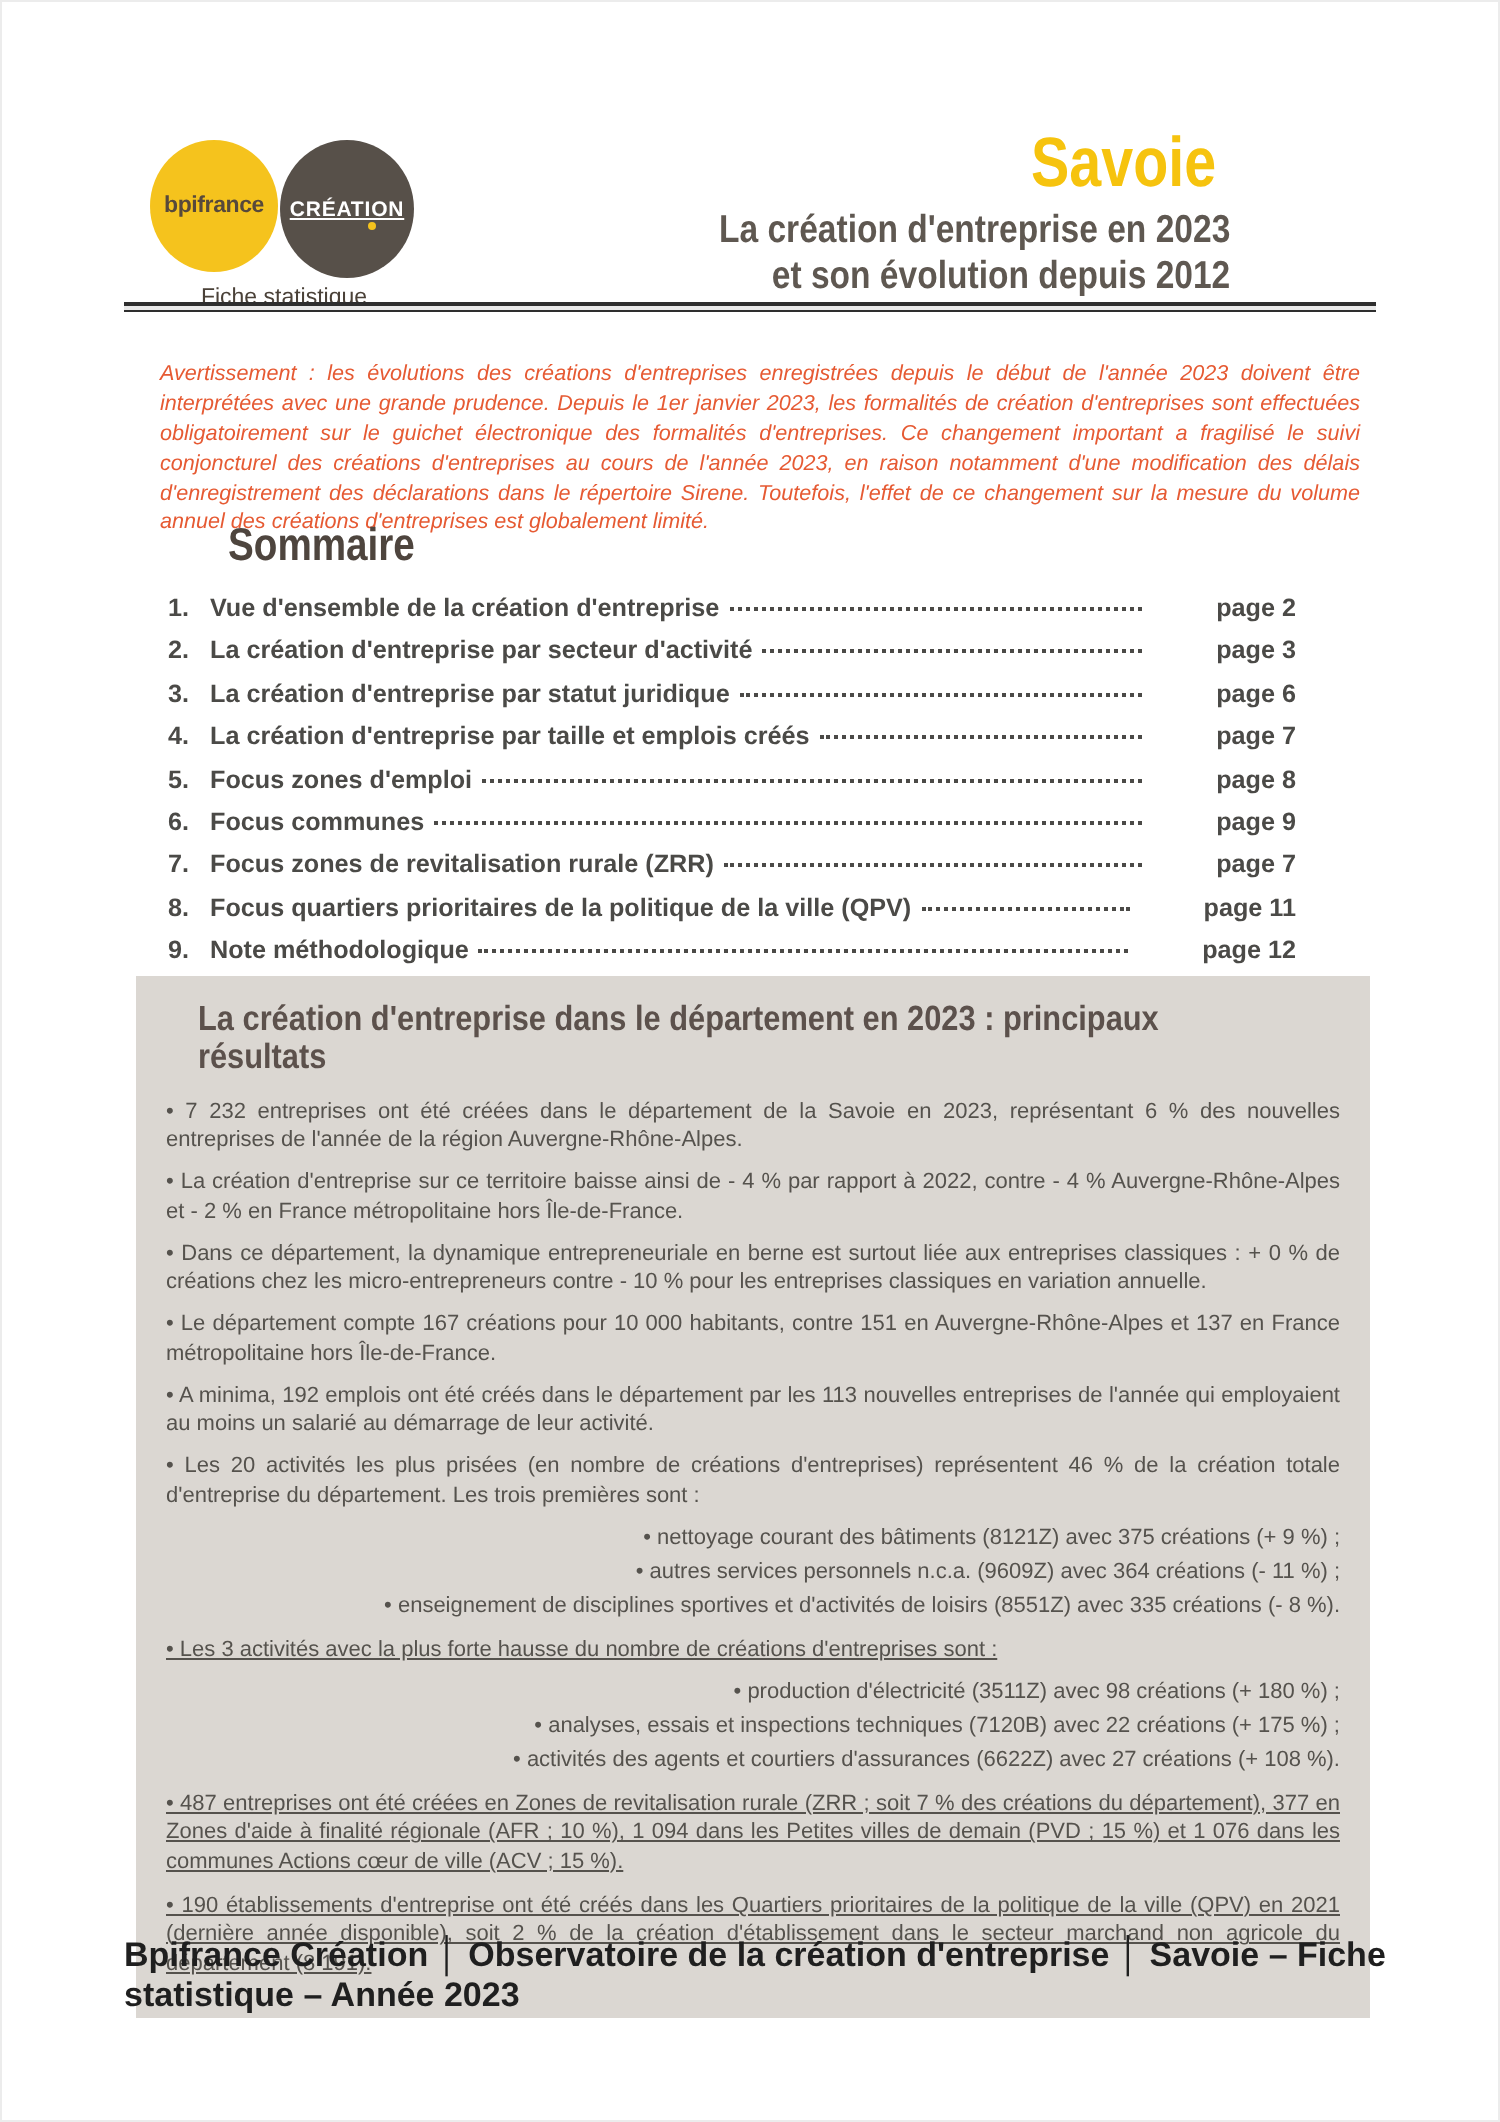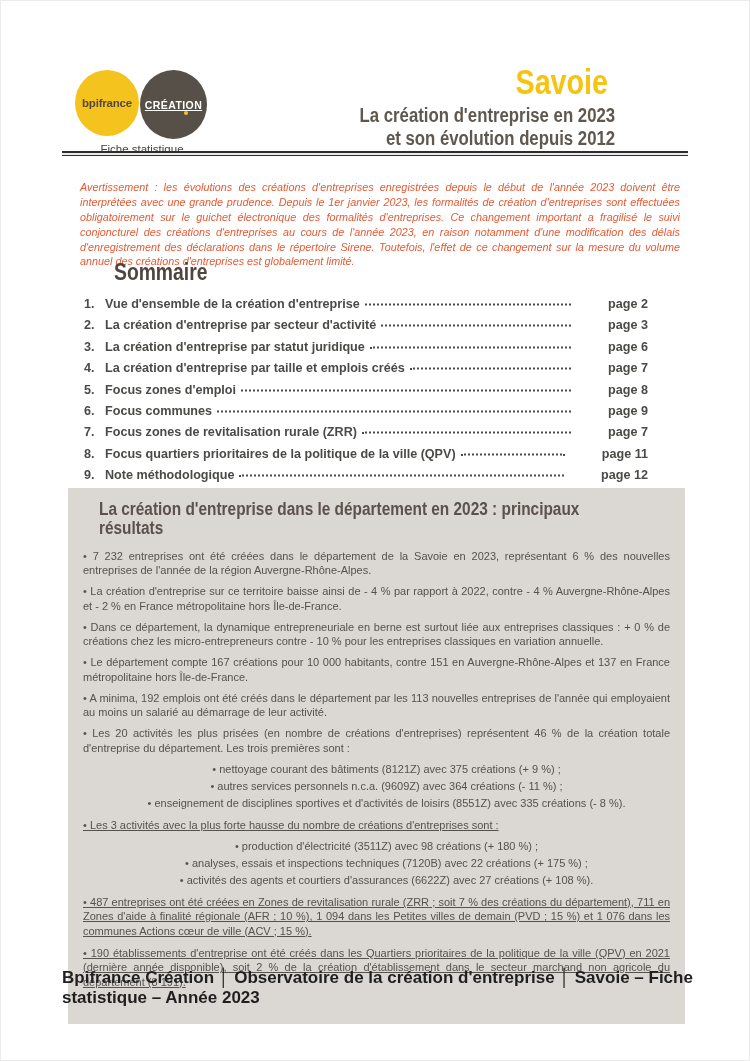--- a/index.html
+++ b/index.html
@@ -55,30 +55,30 @@
   .toc { position:absolute; top:297px; left:84px; width:564px; list-style:none; margin:0; padding:0; }
   .toc li { display:flex; align-items:baseline; margin-bottom:7.4px; font-size:12.6px; font-weight:bold; color:#4B4A47; }
   .toc-num { flex:none; width:21px; }
   .toc-label { flex:none; white-space:nowrap; }
   .toc-leader { flex:1; border-bottom:2px dotted #4B4A47; margin:0 5px; transform:translateY(-2.5px); min-width:12px; }
   .toc-page { flex:none; white-space:nowrap;padding-left:32px; }
 
   
   .results {
     position:absolute; top:488px; left:68px; width:617px; box-sizing:border-box;
-    background:#DBD7D2; padding:11px 15px 28px 15px;
+    background:#DBD7D2; padding:11px 15px 13px 15px;
   }
   .results-heading {
     font-size:17.5px; font-weight:bold; color:#5C514C; margin:1px 0 10px 16px;
     transform:scaleX(0.88); transform-origin:left; line-height:1.1;
   }
   .results p {
     margin:0 0 6.5px 0; font-size:11px; line-height:1.32; color:#55524D; text-align:justify;
   }
-  .results p.sub { margin-left:20px; margin-bottom:2.5px; text-align:center; }
+  .results p.sub { margin-left:20px; margin-bottom:2.5px; text-align:right; }
   .results p.gap-top { margin-top:7.5px;text-decoration:underline; }
 
   
   .footer { position:absolute; left:62px; top:968px; font-size:17px; color:#1f1f1f;font-weight:bold; }
 </style>
 </head>
 <body>
 
 <div class="page">
 
@@ -173,19 +173,19 @@
     <p>• Le département compte 167 créations pour 10 000 habitants, contre 151 en Auvergne-Rhône-Alpes et 137 en France métropolitaine hors Île-de-France.</p>
     <p>• A minima, 192 emplois ont été créés dans le département par les 113 nouvelles entreprises de l'année qui employaient au moins un salarié au démarrage de leur activité.</p>
     <p>• Les 20 activités les plus prisées (en nombre de créations d'entreprises) représentent 46 % de la création totale d'entreprise du département. Les trois premières sont :</p>
     <p class="sub">• nettoyage courant des bâtiments (8121Z) avec 375 créations (+ 9 %) ;</p>
     <p class="sub">• autres services personnels n.c.a. (9609Z) avec 364 créations (- 11 %) ;</p>
     <p class="sub">• enseignement de disciplines sportives et d'activités de loisirs (8551Z) avec 335 créations (- 8 %).</p>
     <p class="gap-top">• Les 3 activités avec la plus forte hausse du nombre de créations d'entreprises sont :</p>
     <p class="sub">• production d'électricité (3511Z) avec 98 créations (+ 180 %) ;</p>
     <p class="sub">• analyses, essais et inspections techniques (7120B) avec 22 créations (+ 175 %) ;</p>
     <p class="sub">• activités des agents et courtiers d'assurances (6622Z) avec 27 créations (+ 108 %).</p>
-    <p class="gap-top">• 487 entreprises ont été créées en Zones de revitalisation rurale (ZRR ; soit 7 % des créations du département), 711 en Zones d'aide à finalité régionale (AFR ; 10 %), 1 094 dans les Petites villes de demain (PVD ; 15 %) et 1 076 dans les communes Actions cœur de ville (ACV ; 15 %).</p>
+    <p class="gap-top">• 487 entreprises ont été créées en Zones de revitalisation rurale (ZRR ; soit 7 % des créations du département), 377 en Zones d'aide à finalité régionale (AFR ; 10 %), 1 094 dans les Petites villes de demain (PVD ; 15 %) et 1 076 dans les communes Actions cœur de ville (ACV ; 15 %).</p>
     <p class="gap-top">• 190 établissements d'entreprise ont été créés dans les Quartiers prioritaires de la politique de la ville (QPV) en 2021 (dernière année disponible), soit 2 % de la création d'établissement dans le secteur marchand non agricole du département (8 191).</p>
   </div>
 
   <div class="footer">Bpifrance Création │ Observatoire de la création d'entreprise │ Savoie – Fiche statistique – Année 2023</div>
 
 </div>
 
 </body></html>

